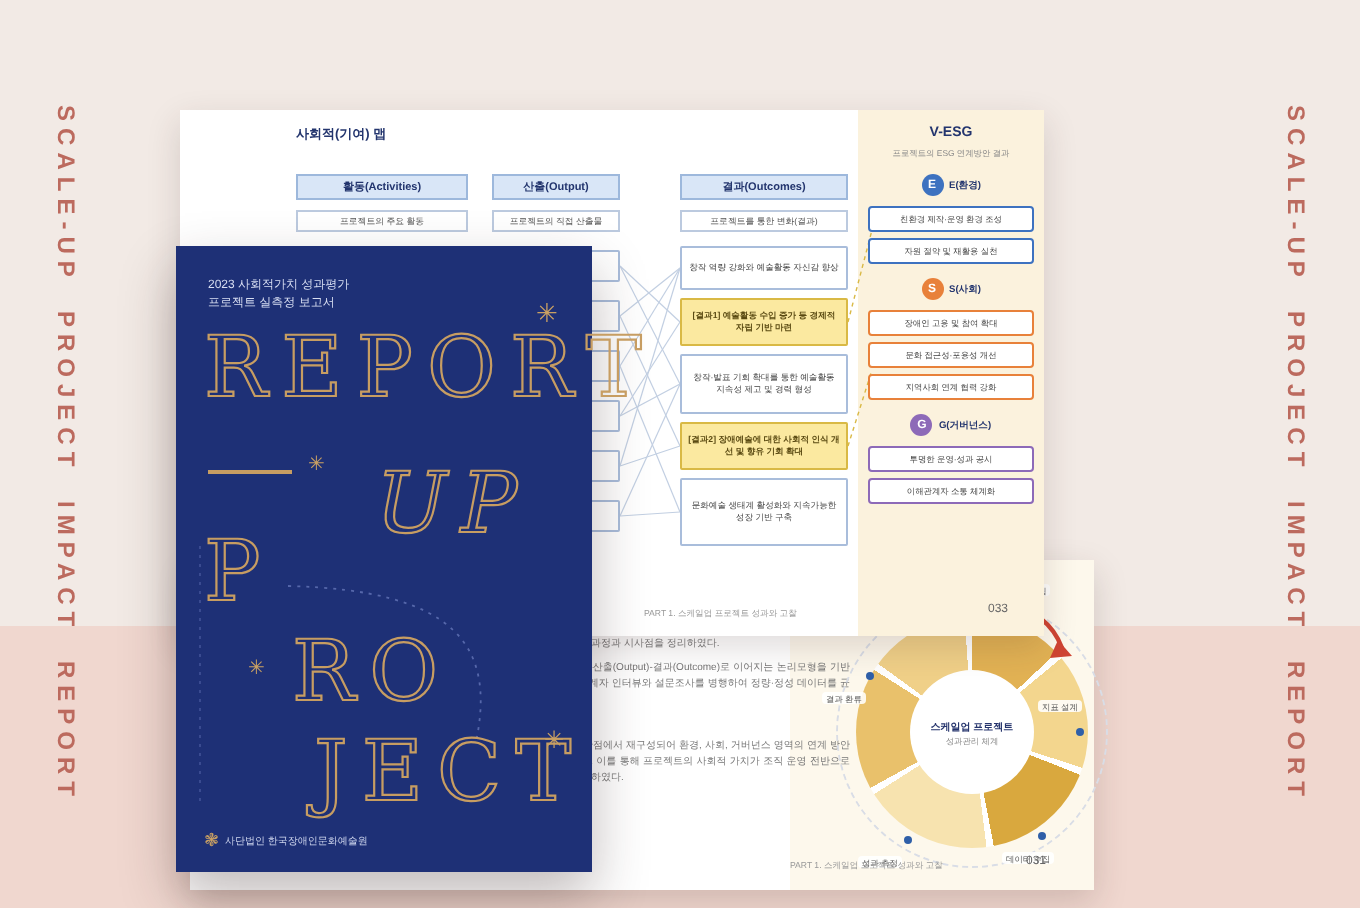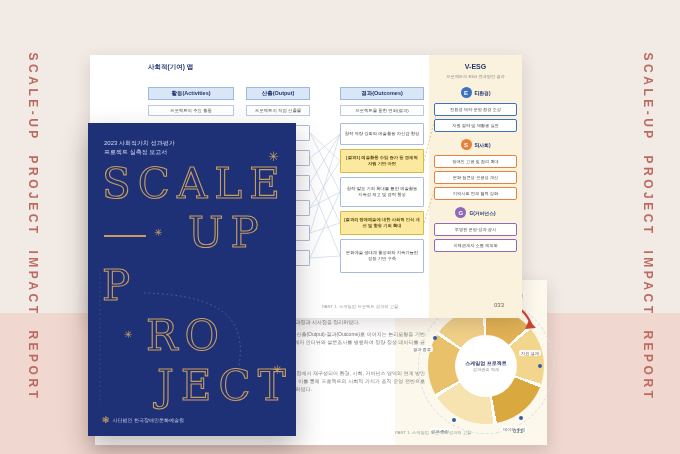--- a/index.html
+++ b/index.html
@@ -223,25 +223,25 @@
   </div>
 
   <div class="cover">
     <div class="eyebrow">
       <div>2023 사회적가치 성과평가</div>
       <div>프로젝트 실측정 보고서</div>
     </div>
 
     <div class="sparkle" style="left:180px;top:26px;font-size:13px;">✳</div>
 
-    <div class="trow" style="left:14px;top:40px;">SCALE</div>
+    <div class="trow" style="left:14px;top:40px;">REPORT</div>
 
     <div class="dashline"></div>
     <div class="sparkle" style="left:66px;top:104px;font-size:10px;">✳</div>
-    <div class="trow" style="left:100px;top:89px;">UP</div>
+    <div class="trow" style="left:100px;top:108px;font-style:italic;">UP</div>
 
     <div class="trow" style="left:14px;top:142px;">P</div>
 
     <svg width="208" height="313" viewBox="0 0 208 313">
       <path d="M 56,170 C 140,172 160,200 150,248" stroke="#6d7fc0" stroke-width="0.9" stroke-dasharray="1.5,3" fill="none" opacity="0.7"></path>
       <path d="M 12,150 L 12,280" stroke="#6d7fc0" stroke-width="0.8" stroke-dasharray="1.5,3" fill="none" opacity="0.45"></path>
     </svg>
 
     <div class="sparkle" style="left:36px;top:206px;font-size:10px;">✳</div>
     <div class="trow" style="left:58px;top:192px;">RO</div>

